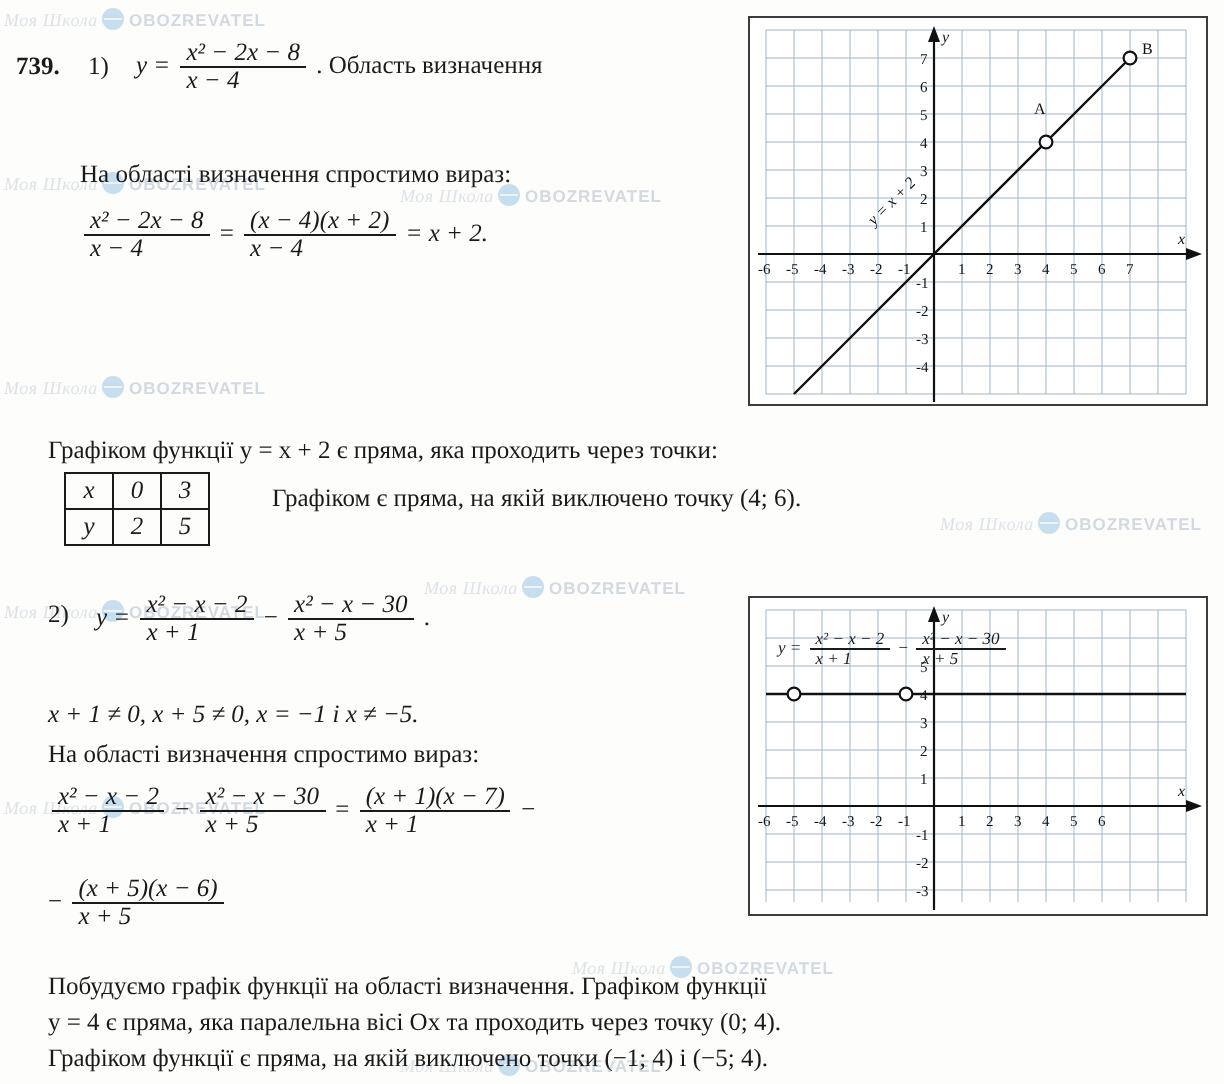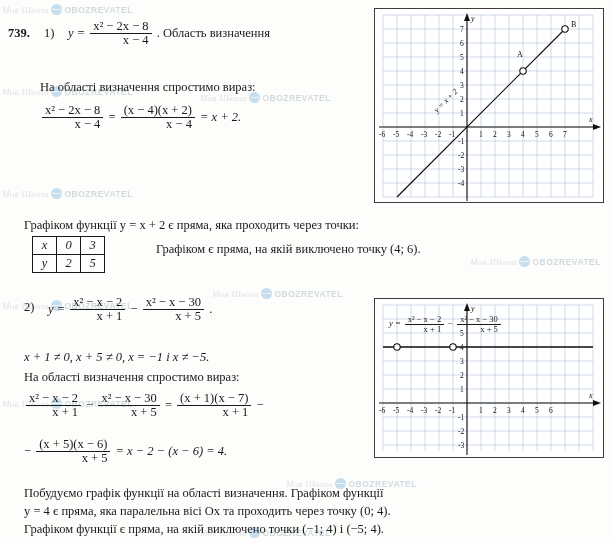--- a/index.html
+++ b/index.html
@@ -42,22 +42,23 @@
     font-size:12.5px;
     line-height:15px;
     white-space:nowrap;
   }
   .ital{font-style:italic;}
   .bold{font-weight:bold;}
 
   
   .frac{
     display:inline-block;
-    text-align:right;
+    text-align:left;
     vertical-align:middle;
+    font-style:italic;
     line-height:1.05;
     margin:0 2px;
   }
   .frac .num{display:block;padding:0 3px;}
   .frac .den{display:block;border-top:1px solid #1a1a1a;padding:0 3px;}
 
   
   .graph{
     position:absolute;
     background:#ffffff;
@@ -154,21 +155,21 @@
       <td>3</td>
     </tr>
     <tr>
       <td>y</td>
       <td>2</td>
       <td>5</td>
     </tr>
   </tbody>
     </table>
 
-  <div class="txt" style="left:136px;top:242px;margin-left:20px;">Графіком є пряма, на якій виключено точку (4; 6).</div>
+  <div class="txt" style="left:136px;top:242px;">Графіком є пряма, на якій виключено точку (4; 6).</div>
 
   <div class="txt" style="left:24px;top:300px;">2)</div>
 
   <div class="txt" style="left:48px;top:296px;">
     <span class="ital">y =</span>
     <span class="frac">
       <span class="num">x² − x − 2</span>
       <span class="den">x + 1</span>
     </span>
     <span>−</span>
@@ -199,21 +200,20 @@
     </span>
     <span>−</span>
   </div>
 
   <div class="txt" style="left:24px;top:438px;">
     <span>−</span>
     <span class="frac">
       <span class="num">(x + 5)(x − 6)</span>
       <span class="den">x + 5</span>
     </span>
-    <span class="ital">= x − 2 − (x − 6) = 4.</span>
   </div>
 
   <div class="txt" style="left:24px;top:486px;">Побудуємо графік функції на області визначення. Графіком функції</div>
   <div class="txt" style="left:24px;top:504px;">y = 4 є пряма, яка паралельна вісі Ox та проходить через точку (0; 4).</div>
   <div class="txt" style="left:24px;top:522px;text-align:right;">Графіком функції є пряма, на якій виключено точки (−1; 4) і (−5; 4).</div>
 
   <div class="graph" style="left:374px;top:8px;width:230px;height:195px;">
     <svg class="gridcanvas" width="228" height="193" viewBox="0 0 228 193">
 
       <g stroke="#9fb6c9" stroke-width="0.5">

